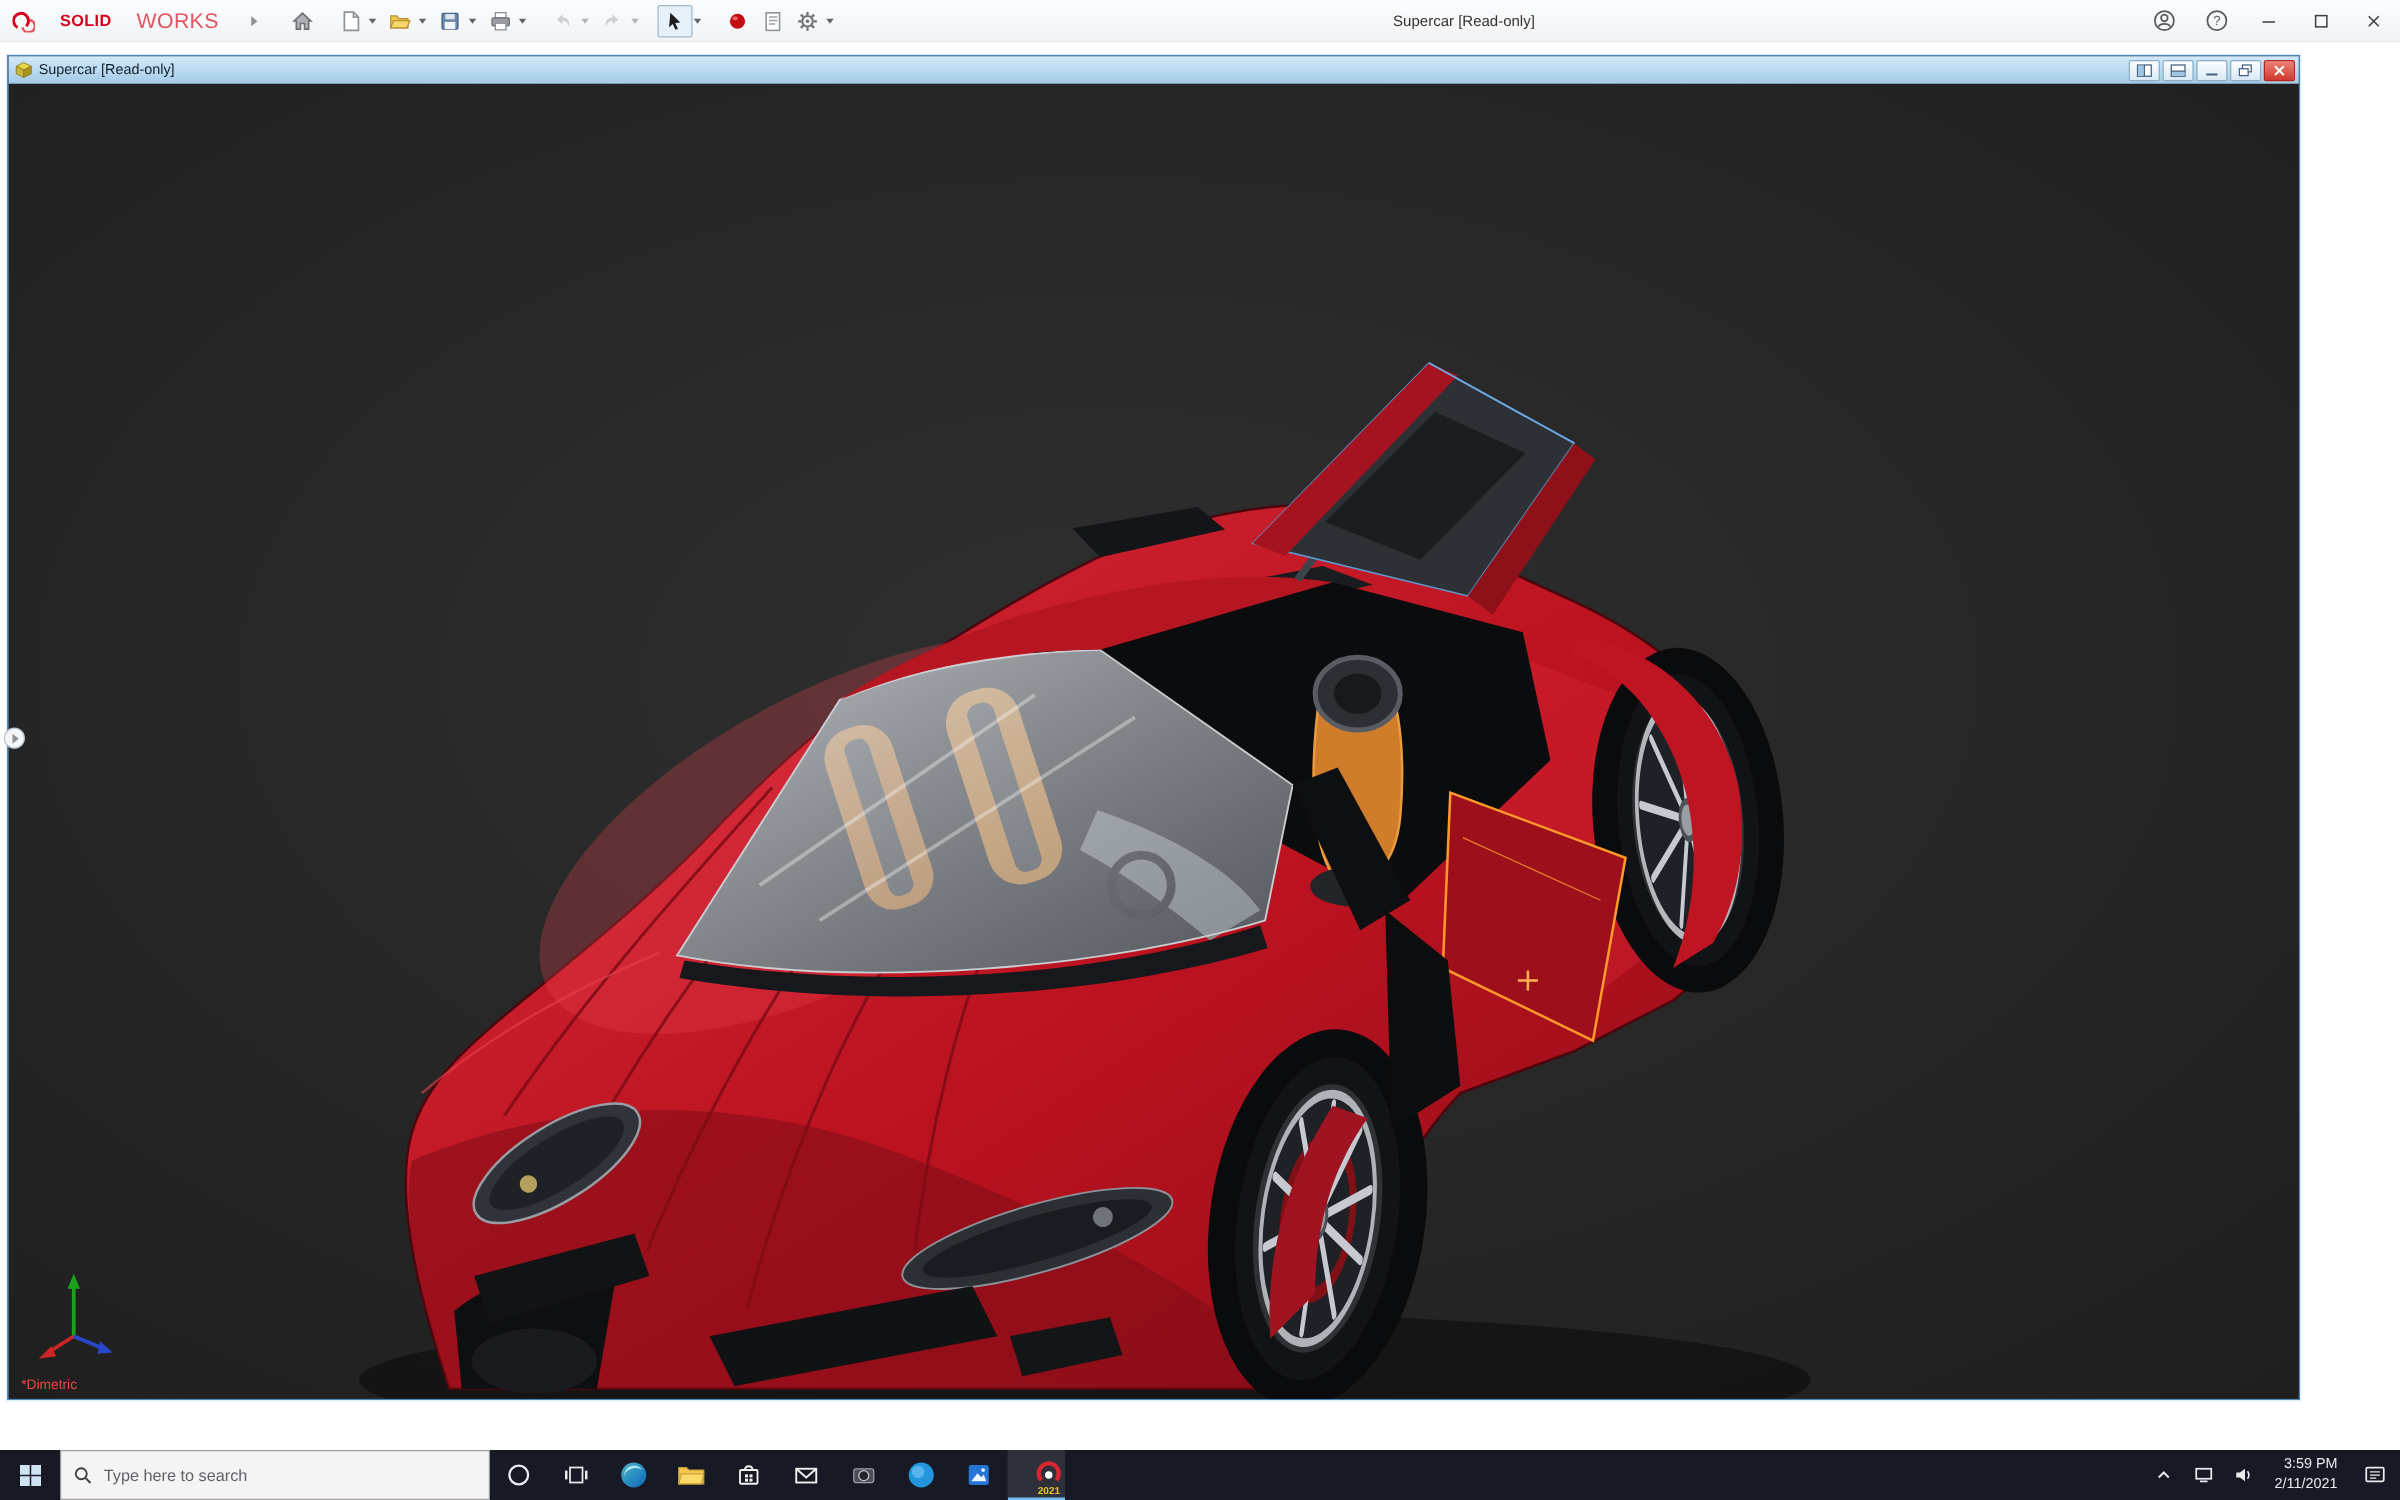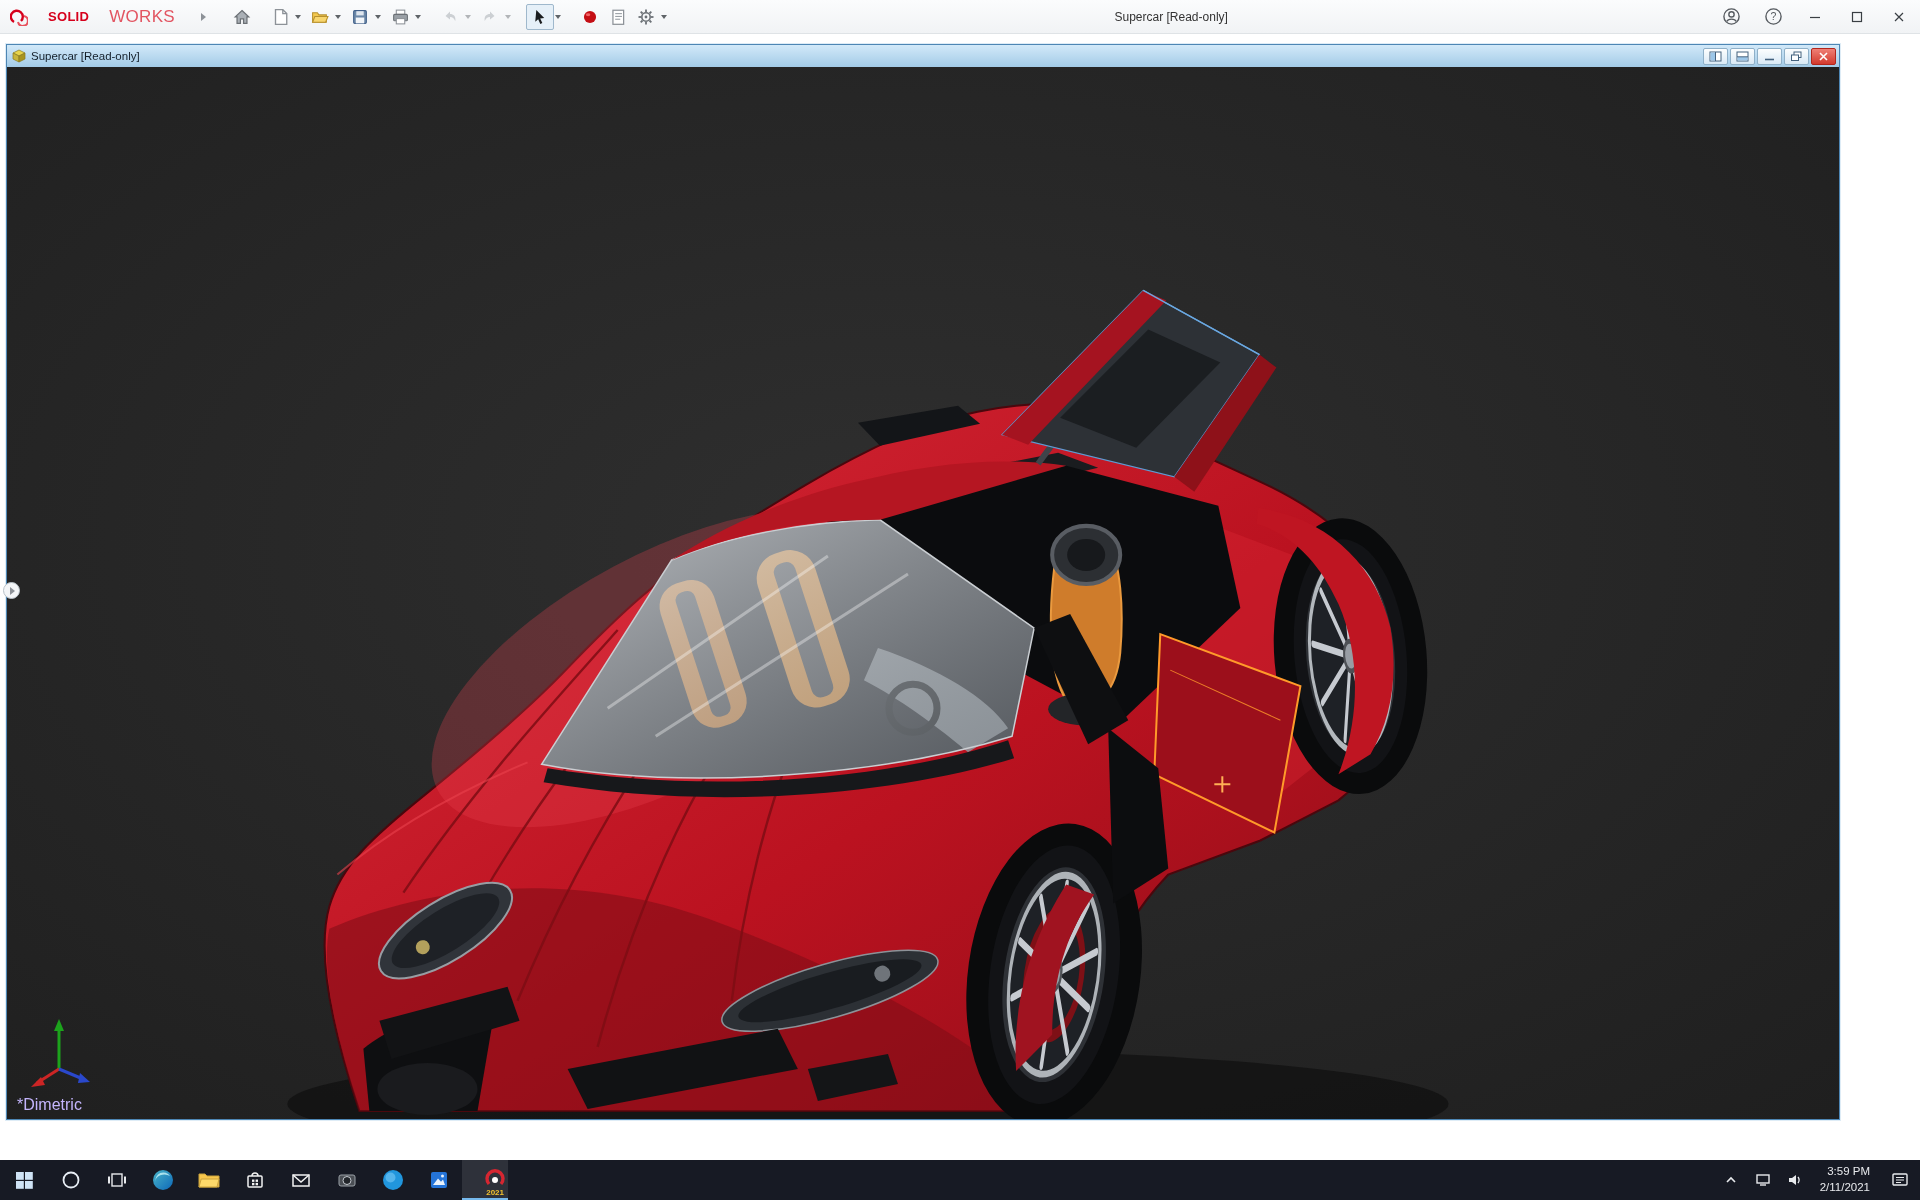--- a/index.html
+++ b/index.html
@@ -38,21 +38,21 @@
     align-items:center; padding:0 3px 0 5px; font-size:11.5px; color:#15202b; }
   .doc-title { margin-left:5px; }
   .docbtns { margin-left:auto; display:flex; gap:2px; align-items:center; }
   .docbtn { width:25px; height:17px; border:1px solid #8fb0c8; border-radius:2px;
     background:linear-gradient(#fdfefe,#d9e9f5); display:flex; align-items:center; justify-content:center; }
   .docbtn.close { background:linear-gradient(#ef8076,#d23a2e); border-color:#b2261c; }
 
   .viewport { position:absolute; left:0; top:22px; right:0; bottom:0; }
   .scene { position:absolute; inset:0; width:100%; height:100%; display:block; }
   .triad { position:absolute; left:16px; bottom:28px; }
-  .view-label { position:absolute; left:10px; bottom:5px; color:#c4b5fd; font-size:16px; }
+  .view-label { position:absolute; left:10px; bottom:5px; color:#ef4444; font-size:11px; }
 
   .flyout-tab { position:absolute; left:3px; top:548px; width:17px; height:17px; border-radius:50%;
     background:#f4f6f8; border:1px solid #b9c2c9; display:flex; align-items:center; justify-content:center; }
   .flyout-tab .chev { width:0; height:0; border-left:5px solid #8d9298; border-top:4px solid transparent;
     border-bottom:4px solid transparent; margin-left:2px; }
 
   
   .taskbar { position:absolute; left:0; bottom:0; width:1920px; height:40px; background:#171a24;
     display:flex; align-items:center; color:#e8eaed; }
   .tb-start { width:48px; height:40px; display:flex; align-items:center; justify-content:center; }
@@ -429,20 +429,27 @@
 
   <footer class="taskbar">
     <div class="tb-start">
       <svg width="17" height="17" viewBox="0 0 17 17">
         <rect x="0" y="0" width="7.8" height="7.8" fill="#cfe3f5"></rect>
         <rect x="9" y="0" width="7.8" height="7.8" fill="#cfe3f5"></rect>
         <rect x="0" y="9" width="7.8" height="7.8" fill="#cfe3f5"></rect>
         <rect x="9" y="9" width="7.8" height="7.8" fill="#cfe3f5"></rect>
       </svg>
     </div>
+    <div class="tb-search">
+      <svg width="15" height="15" viewBox="0 0 15 15">
+        <circle cx="6" cy="6" r="4.4" fill="none" stroke="#3c4043" stroke-width="1.5"></circle>
+        <line x1="9.4" y1="9.4" x2="13.4" y2="13.4" stroke="#3c4043" stroke-width="1.5"></line>
+      </svg>
+      <input type="text" placeholder="Type here to search" style="">
+    </div>
     <div class="tb-btn">
       <svg width="20" height="20" viewBox="0 0 20 20">
         <circle cx="10" cy="10" r="7.5" fill="none" stroke="#e8eef5" stroke-width="1.8"></circle>
       </svg>
     </div>
     <div class="tb-btn">
       <svg width="20" height="18" viewBox="0 0 20 18">
         <rect x="5" y="3" width="10" height="12" fill="none" stroke="#e8eaed" stroke-width="1.4"></rect>
         <rect x="1" y="5.5" width="2" height="7" fill="#e8eaed"></rect>
         <rect x="17" y="5.5" width="2" height="7" fill="#e8eaed"></rect>

